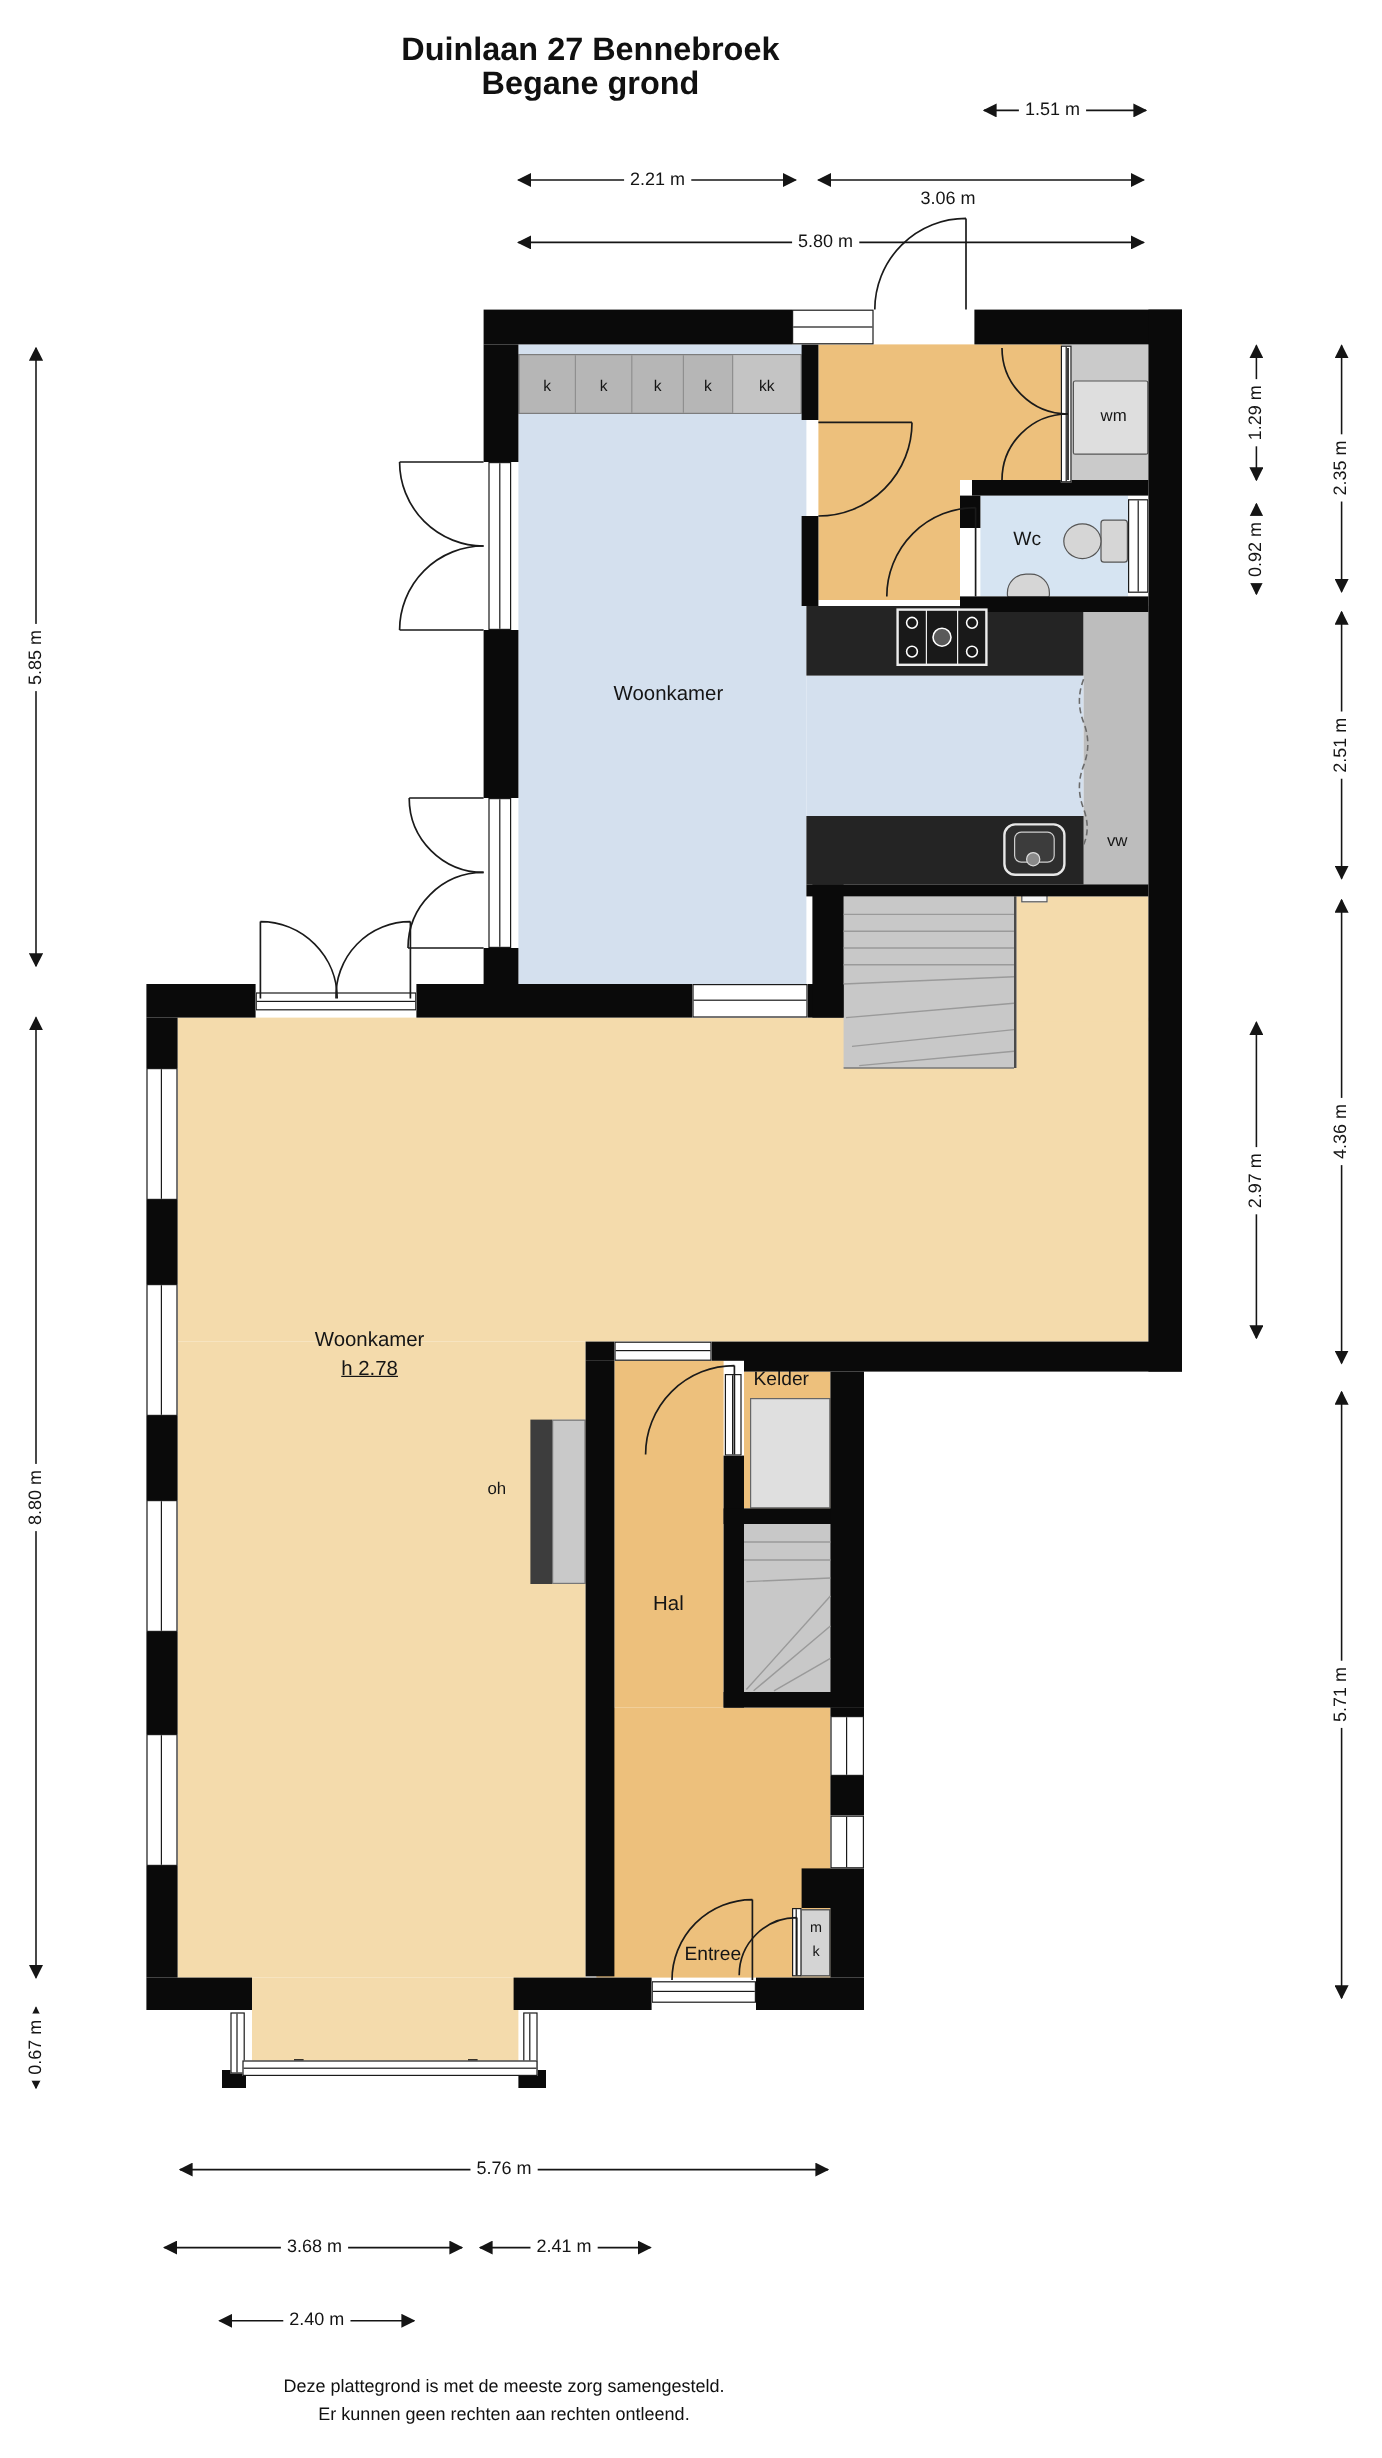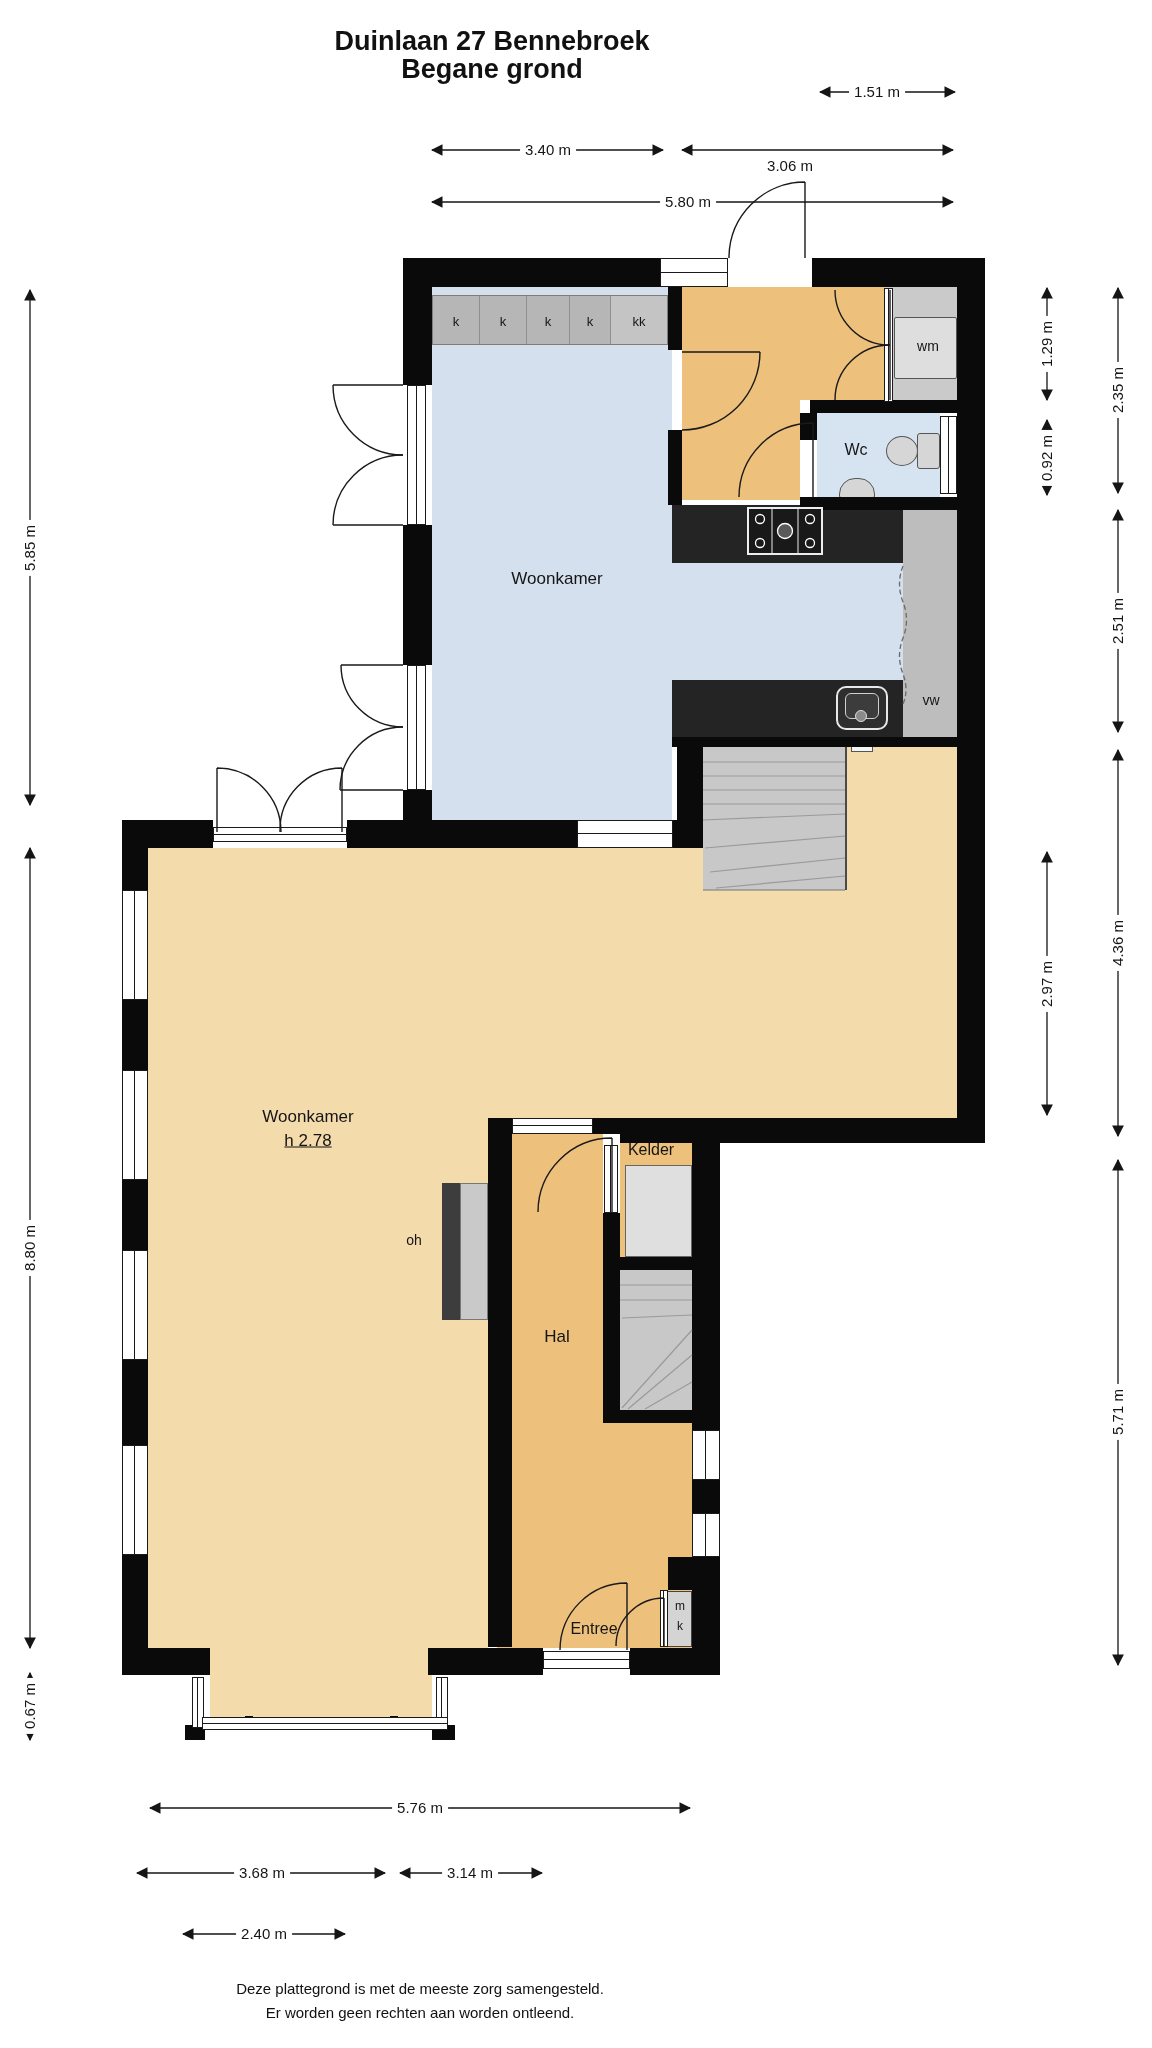--- a/index.html
+++ b/index.html
@@ -237,34 +237,34 @@
   <div class="lbl lbl-s" style="left:414px;top:1240px;">oh</div>
   <div class="lbl" style="left:680px;top:1606px;font-size:12px;">m</div>
   <div class="lbl" style="left:680px;top:1626px;font-size:12px;">k</div>
   <div class="lbl lbl-xs" style="left:456px;top:321px;">k</div>
   <div class="lbl lbl-xs" style="left:503px;top:321px;">k</div>
   <div class="lbl lbl-xs" style="left:548px;top:321px;">k</div>
   <div class="lbl lbl-xs" style="left:590px;top:321px;">k</div>
   <div class="lbl lbl-xs" style="left:639px;top:321px;">kk</div>
 
   <div class="dim" style="left:877px;top:92px;">1.51 m</div>
-  <div class="dim" style="left:548px;top:150px;">3.40 m</div>
+  <div class="dim" style="left:548px;top:150px;">2.21 m</div>
   <div class="dim" style="left:790px;top:166px;">3.06 m</div>
   <div class="dim" style="left:688px;top:202px;">5.80 m</div>
   <div class="dim dim-v" style="left:30px;top:548px;">5.85 m</div>
   <div class="dim dim-v" style="left:30px;top:1248px;">8.80 m</div>
   <div class="dim dim-v" style="left:30px;top:1706px;">0.67 m</div>
   <div class="dim dim-v" style="left:1047px;top:344px;">1.29 m</div>
   <div class="dim dim-v" style="left:1047px;top:458px;">0.92 m</div>
   <div class="dim dim-v" style="left:1047px;top:984px;">2.97 m</div>
   <div class="dim dim-v" style="left:1118px;top:390px;">2.35 m</div>
   <div class="dim dim-v" style="left:1118px;top:621px;">2.51 m</div>
   <div class="dim dim-v" style="left:1118px;top:943px;">4.36 m</div>
   <div class="dim dim-v" style="left:1118px;top:1412px;">5.71 m</div>
   <div class="dim" style="left:420px;top:1808px;">5.76 m</div>
   <div class="dim" style="left:262px;top:1873px;">3.68 m</div>
-  <div class="dim" style="left:470px;top:1873px;">3.14 m</div>
+  <div class="dim" style="left:470px;top:1873px;">2.41 m</div>
   <div class="dim" style="left:264px;top:1934px;">2.40 m</div>
 
   <div class="footer" style="top:1980px;">Deze plattegrond is met de meeste zorg samengesteld.</div>
-  <div class="footer" style="top:2004px;">Er worden geen rechten aan worden ontleend.</div>
+  <div class="footer" style="top:2004px;">Er kunnen geen rechten aan rechten ontleend.</div>
 
 </div>
 
 </body></html>

